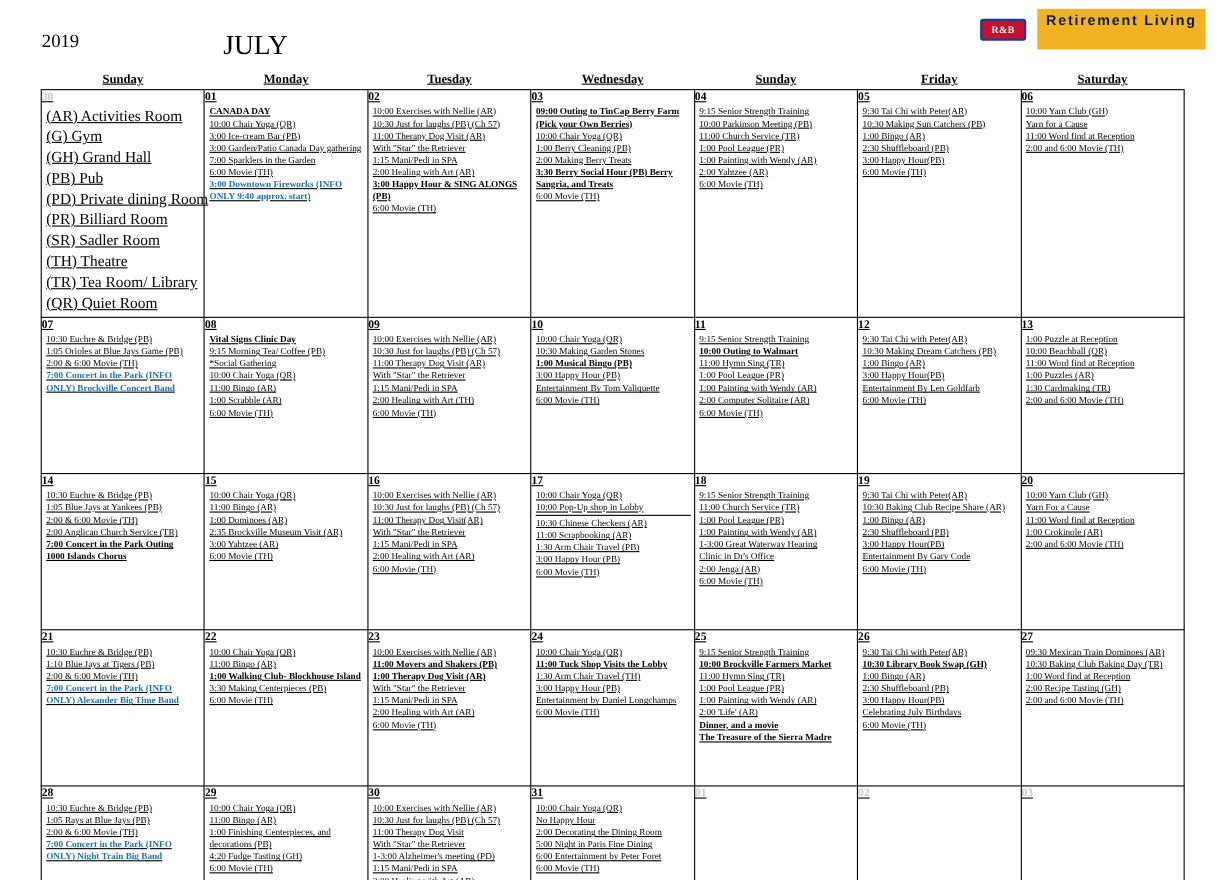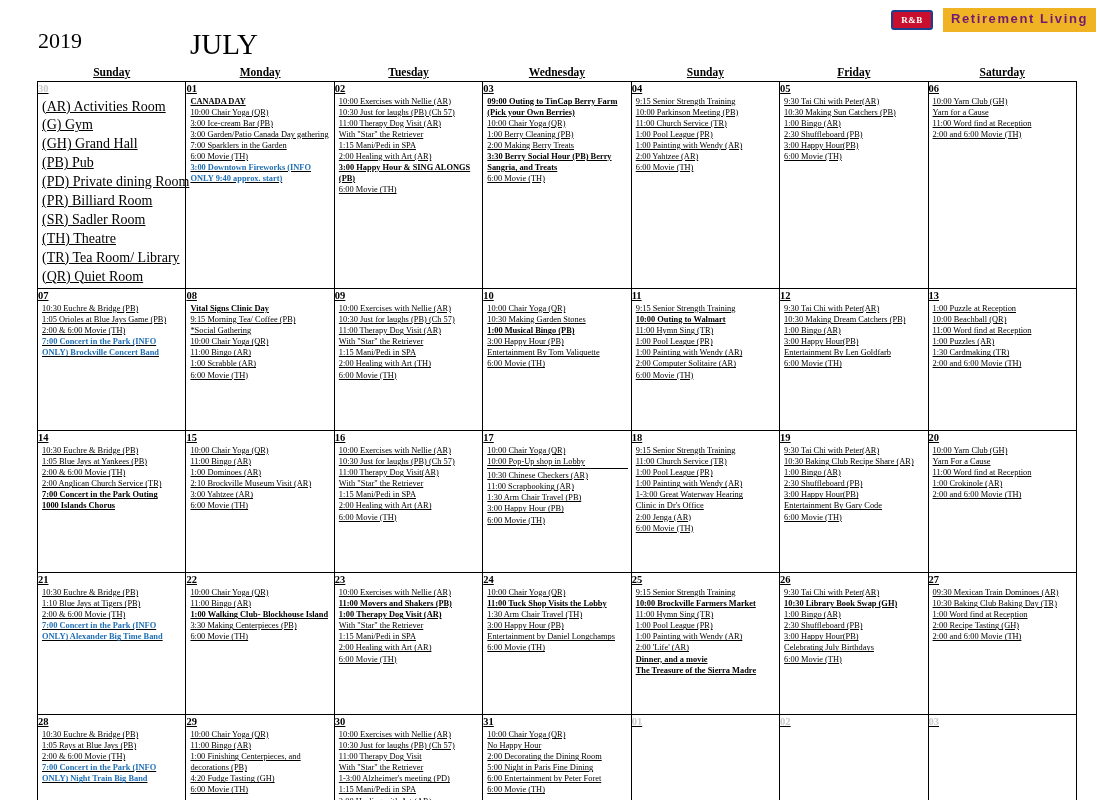--- a/index.html
+++ b/index.html
@@ -10,25 +10,25 @@
     font-family: "Liberation Serif", serif;
     color:#000;
     overflow:hidden;
   }
   .page { position:relative; width:1114px; height:800px; }
 
   
   .header { position:relative; height:62px; }
   .year {
     position:absolute; left:38px; top:28px;
-    font-size:22px; font-family:"Liberation Serif", serif;
+    font-size:17px; font-family:"Liberation Serif", serif;
   }
   .month {
-    position:absolute; left:190px; top:28px;
-    font-size:29px; font-family:"Liberation Serif", serif;
+    position:absolute; left:203px; top:28px;
+    font-size:25px; font-family:"Liberation Serif", serif;
   }
   .brand {
     position:absolute; right:18px; top:8px;
     display:flex; align-items:center; gap:6px;
   }
   .brand-crest {
     width:42px; height:20px;
     background:#c8102e;
     border:2px solid #1b3e8f;
     border-radius:3px;
@@ -43,24 +43,24 @@
     letter-spacing:0px; line-height:1;
     white-space:nowrap;
   }
   .brand-name .amp {
     display:inline-block;
     border:2px solid #c8102e; border-radius:50%;
     width:20px; height:20px; line-height:17px; text-align:center;
     font-size:14px; margin:0 2px; vertical-align:2px;
   }
   .brand-tag {
-    background:#f0b323; color:#701a75;
+    background:#f0b323; color:#0f172a;
     font-size:13px; font-weight:bold; letter-spacing:1.6px;
     font-family:"Liberation Sans", sans-serif;
-    padding:3px 8px 6px 8px;
+    padding:3px 8px 19px 8px;
     margin-left:4px;
     white-space:nowrap;
   }
 
   
   table.cal {
     border-collapse:collapse;
     width:1040px;
     margin:2px auto;
     table-layout:fixed;
@@ -304,21 +304,21 @@
               <div class="ev b">7:00 Concert in the Park Outing</div>
               <div class="ev b">1000 Islands Chorus</div>
             </div>
           </td>
           <td class="cell">
             <div class="daynum">15</div>
             <div class="events">
               <div class="ev">10:00 Chair Yoga (QR)</div>
               <div class="ev">11:00 Bingo (AR)</div>
               <div class="ev">1:00 Dominoes (AR)</div>
-              <div class="ev">2:10 Brockville Museum Visit (AR)</div>
+              <div class="ev">2:35 Brockville Museum Visit (AR)</div>
               <div class="ev">3:00 Yahtzee (AR)</div>
               <div class="ev">6:00 Movie (TH)</div>
             </div>
           </td>
           <td class="cell">
             <div class="daynum">16</div>
             <div class="events">
               <div class="ev">10:00 Exercises with Nellie (AR)</div>
               <div class="ev">10:30 Just for laughs (PB)  (Ch 57)</div>
               <div class="ev">11:00 Therapy Dog Visit(AR)</div>

